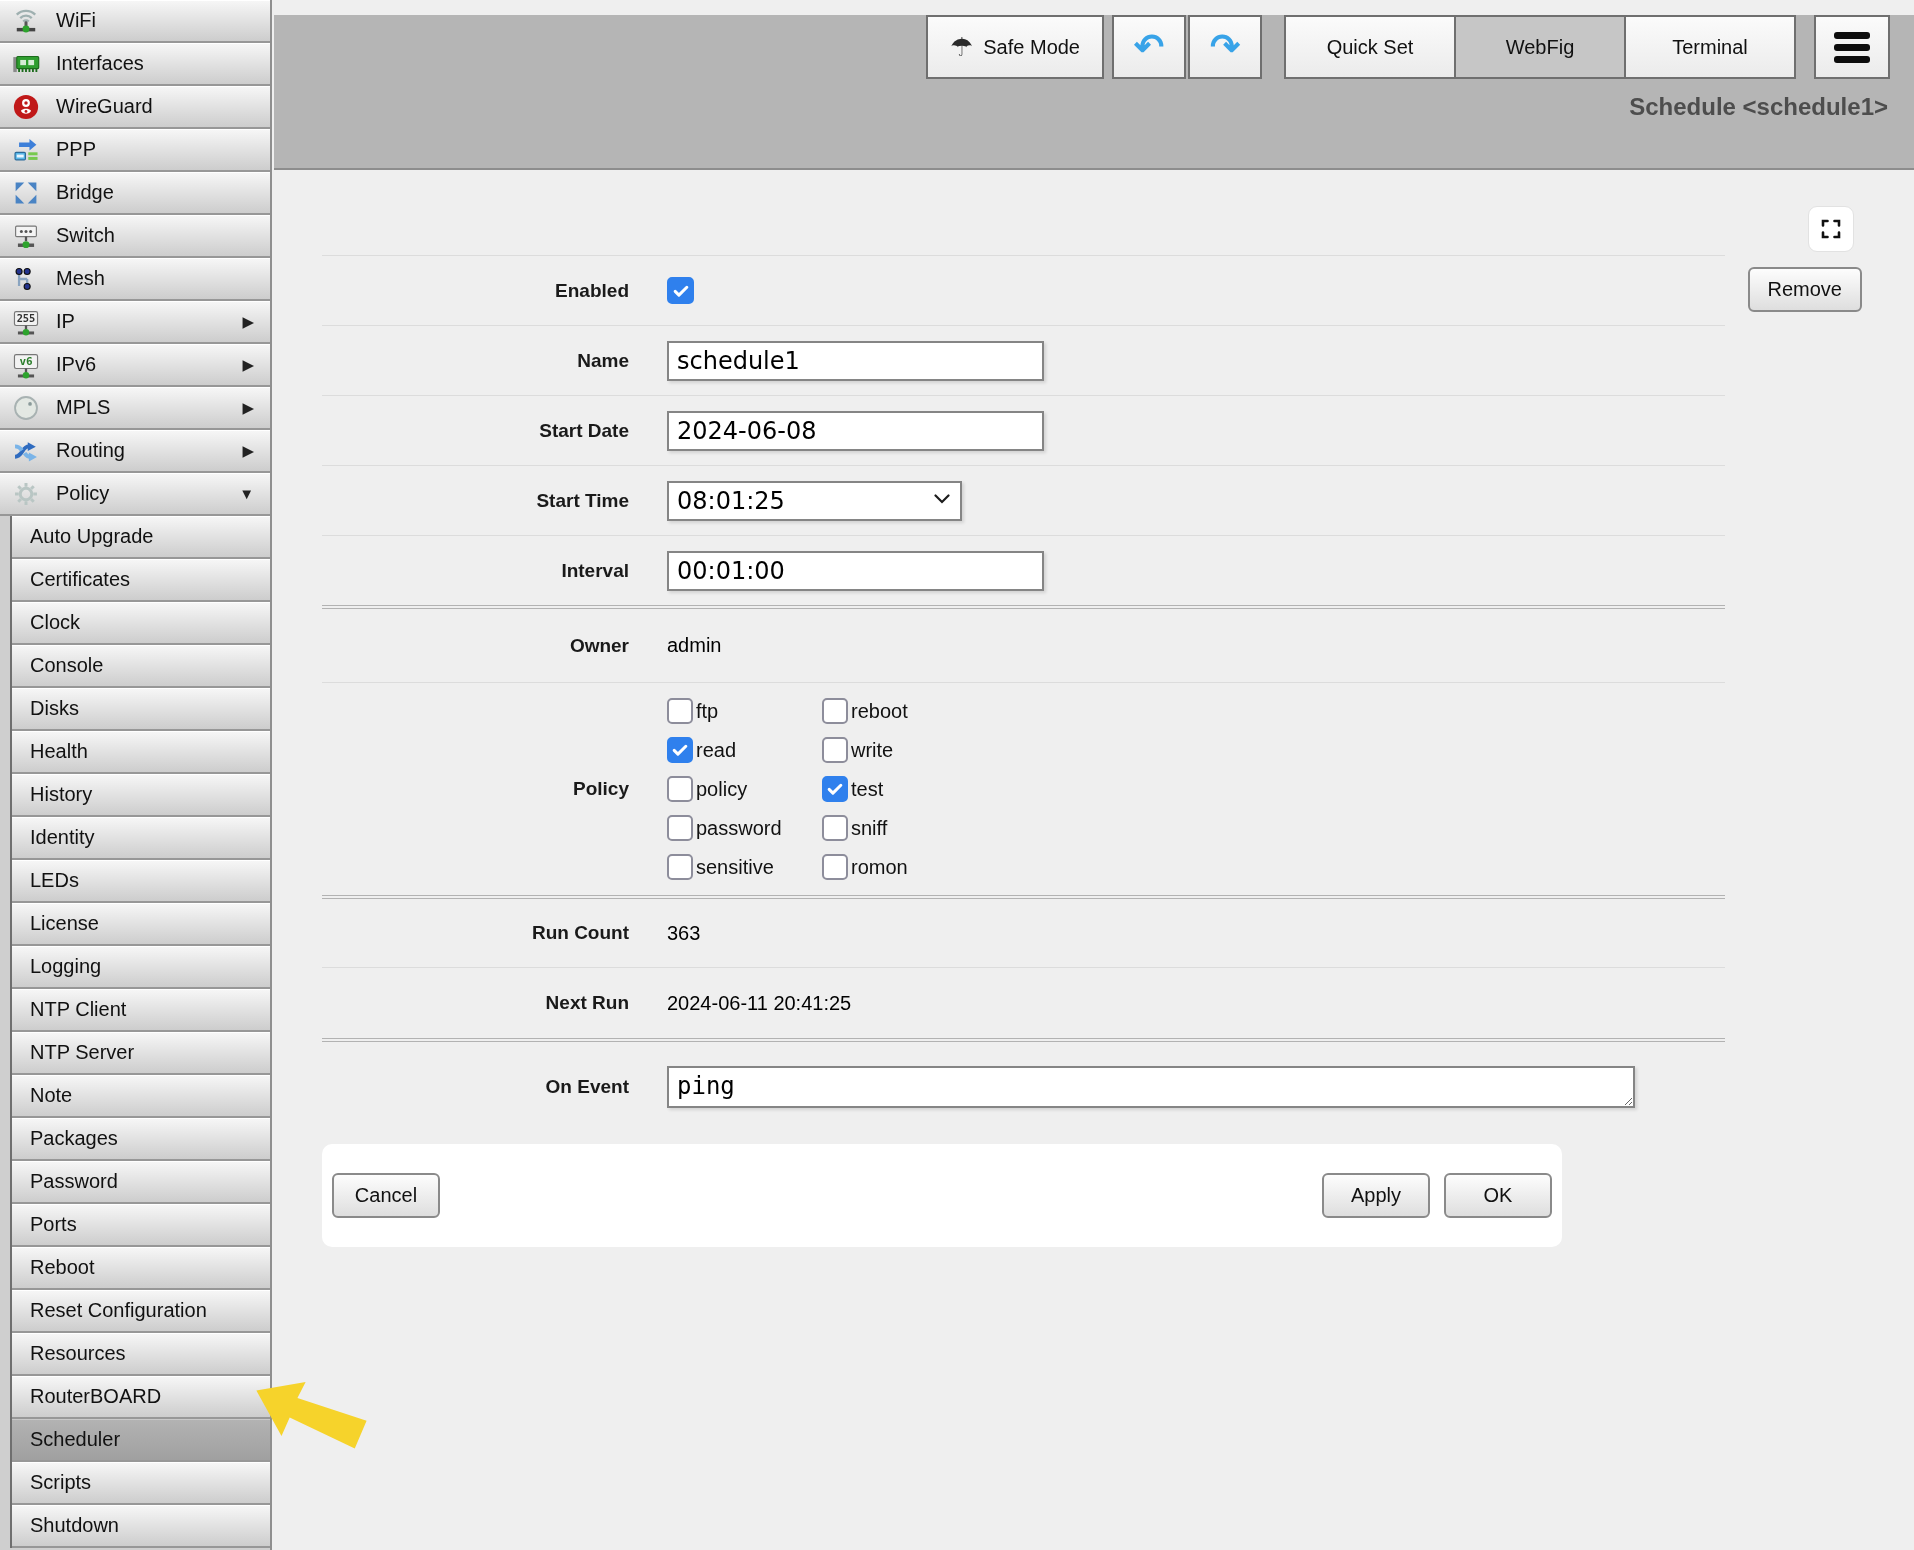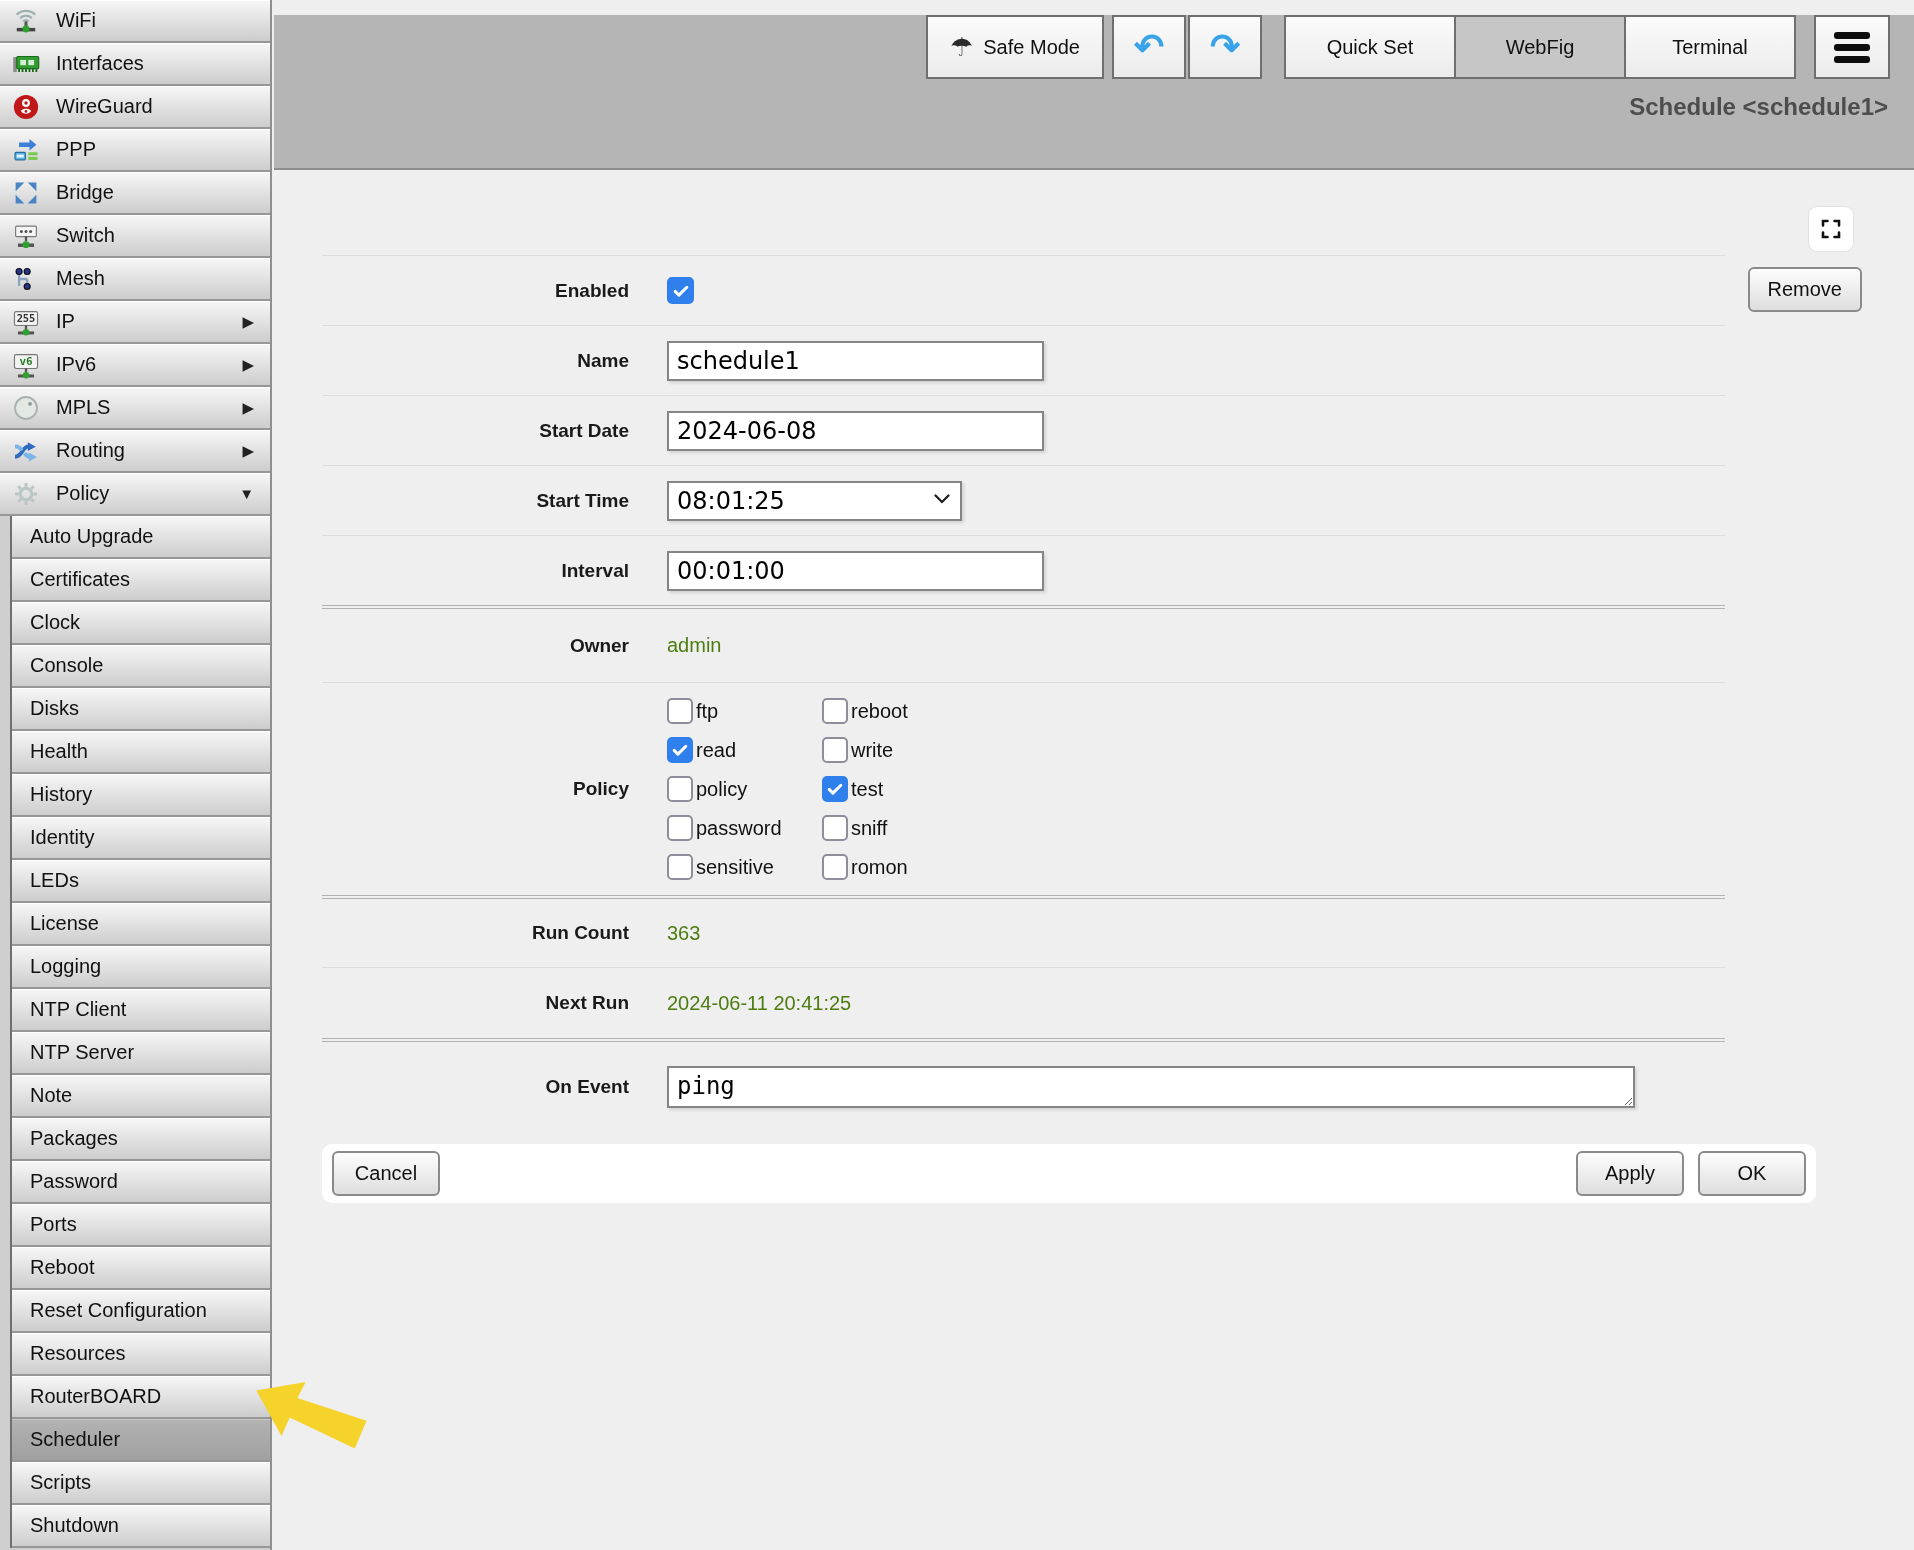--- a/index.html
+++ b/index.html
@@ -47,21 +47,21 @@
   
   .form { width:1403px; }
   .row { display:grid; grid-template-columns:345px 1fr; align-items:center; min-height:70px; border-top:1px solid #dcdcdc; }
   .row.section { border-top:4px double #b2b2b2; }
   .row-owner { min-height:77px; }
   .row-run { min-height:72px; }
   .row-next { min-height:71px; }
   .row-onevent { min-height:94px; }
   .flabel { justify-self:end; padding-right:38px; font-size:19px; font-weight:bold; color:#1a1a1a; white-space:nowrap; }
   .fval { display:flex; align-items:center; }
-  .static-val { font-size:20px; color:#4d7c0f;text-align:right; }
+  .static-val { font-size:20px; color:#000000;text-align:right; }
 
   input[type=text], textarea, select {
     height:40px; font-size:24px; font-family:"DejaVu Sans",sans-serif; color:#000;
     border:2px solid #858585; background:#fff; padding:0 8px;
     box-shadow:2px 2px 3px rgba(0,0,0,0.12); outline:none; }
   textarea { resize:both; line-height:34px; padding:1px 8px; }
   .w-wide { width:968px; }
   .w-med { width:377px; }
   .mono { font-family:"DejaVu Sans Mono",monospace; }
   .sel-wrap { position:relative; display:inline-block; }
@@ -71,21 +71,21 @@
   .cb, .pbox { width:27px; height:27px; border:2px solid #8d8d9b; border-radius:5px; background:#fff;
     display:inline-flex; align-items:center; justify-content:center; cursor:pointer; flex-shrink:0; }
   .pbox { width:26px; height:26px; margin-right:3px; }
   .cb svg, .pbox svg { width:20px; height:20px; display:none; }
   .cb.checked, .pbox.checked { background:var(--checked); border-color:var(--checked); }
   .cb.checked svg, .pbox.checked svg { display:block; }
 
   .policy-grid { display:grid; grid-template-columns:155px 155px; row-gap:13px; padding:15px 0; }
   .pol-item { display:flex; align-items:center; font-size:20px; color:#111; cursor:pointer; }
 
-  .footer-bar { margin-top:12px; width:1494px; background:#fff; border-radius:10px; padding:7px 10px;
+  .footer-bar { margin-top:12px; width:1240px; background:#fff; border-radius:10px; padding:29px 10px;
     display:flex; justify-content:space-between; align-items:center; }
   .footer-right { display:flex; gap:14px; }
 
   .highlight-arrow { position:absolute; left:250px; top:1380px; width:120px; height:85px; z-index:6; pointer-events:none; }
 </style>
 </head>
 <body>
 
 <div class="sidebar">
   <div>

